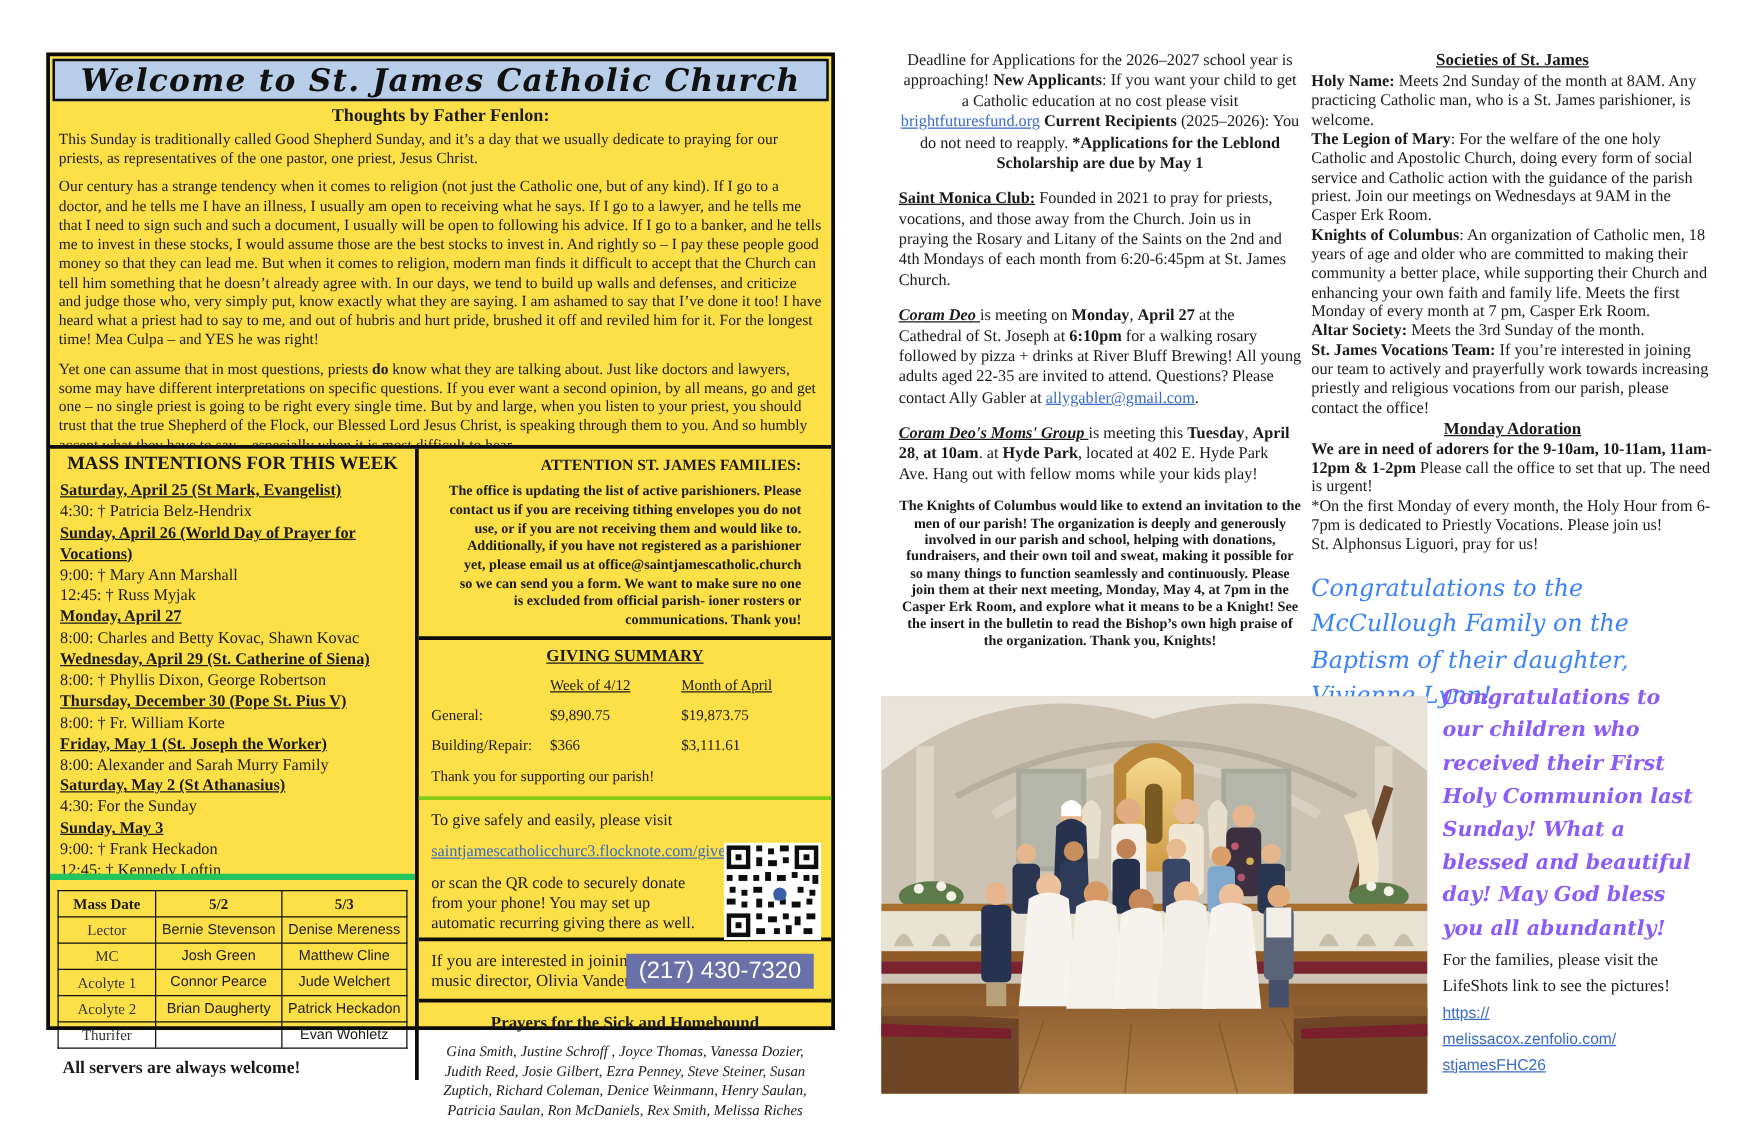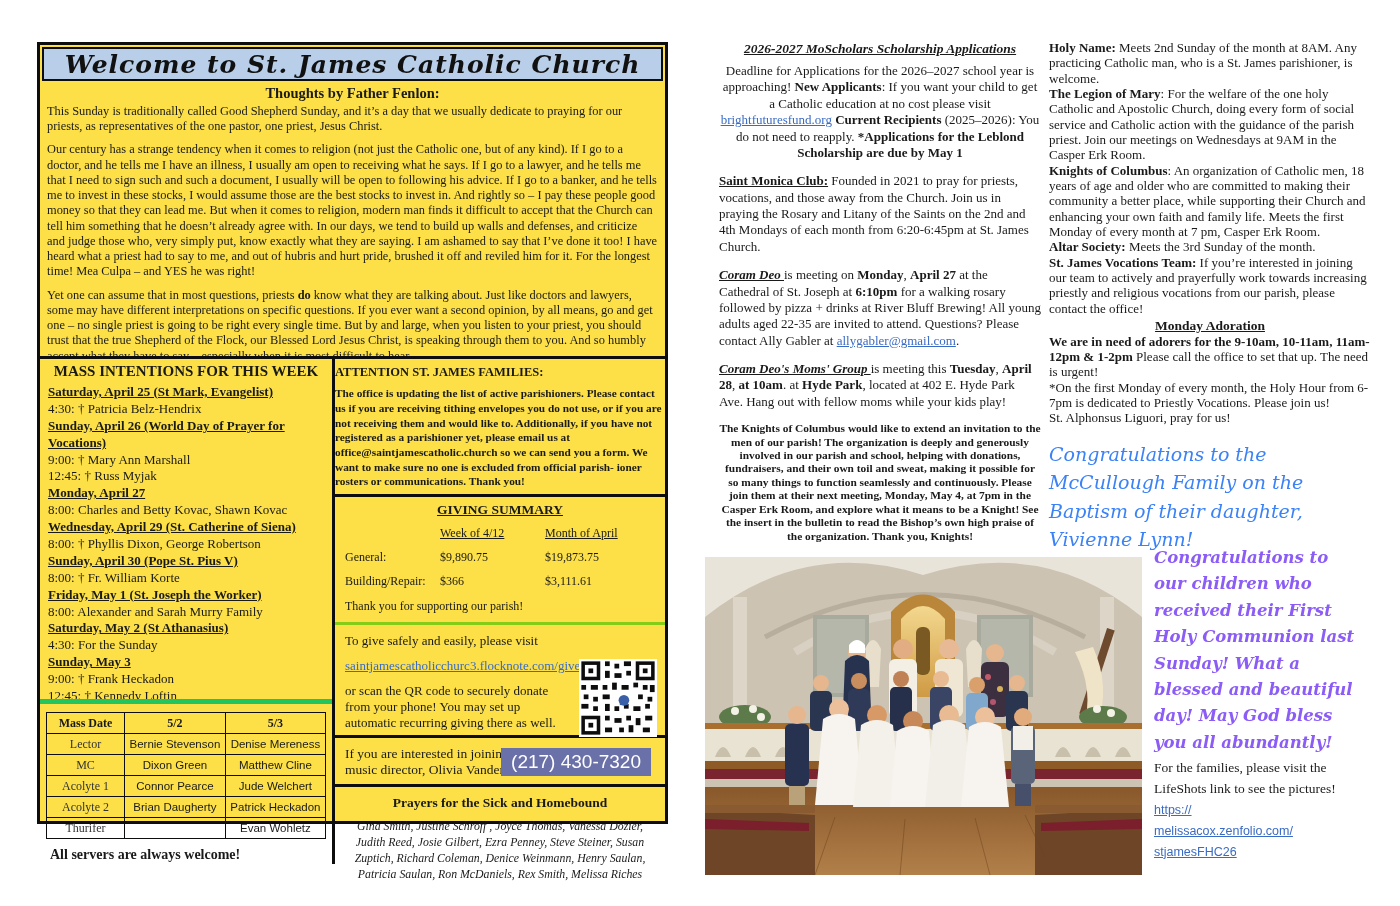--- a/index.html
+++ b/index.html
@@ -20,21 +20,21 @@
   .mi-line { font-size:13px; line-height:1.3; }
   .mi-day { font-weight:bold; text-decoration:underline; }
   .server-area { padding:8px 6px 0 6px; }
   table.servers { border-collapse:collapse; width:100%; font-size:12px; }
   table.servers td, table.servers th { border:1.5px solid #0d0d0d; padding:2.5px 4px; text-align:center; }
   table.servers th { font-weight:bold; }
   table.servers td.rolecol { font-family:"Liberation Serif", serif; color:#333; width:78px; }
   table.servers td.namecol { font-family:"Liberation Sans", sans-serif; font-size:11.5px; }
   .servers-footer { font-weight:bold; font-size:14px; margin:8px 0 0 4px; }
   .col-right { flex:1; display:flex; flex-direction:column; }
-  .attention { border-bottom:3px solid #0d0d0d; padding:5px 0; font-size:11.3px; font-weight:bold; text-align:left; line-height:1.3; }
+  .attention { border-bottom:3px solid #0d0d0d; padding:5px 24px; font-size:11.3px; font-weight:bold; text-align:right; line-height:1.3; }
   .attention-title { font-size:12.5px; margin-bottom:6px; }
   .giving { border-bottom:3px solid #84cc16; padding:5px 10px 8px 10px; font-size:12px; }
   .giving-title { text-align:center; font-weight:bold; text-decoration:underline; font-size:13.5px; margin-bottom:8px; }
   .gtable { display:grid; grid-template-columns:95px 105px 110px; row-gap:9px; }
   .ghead { text-decoration:underline; }
   .giving-footer { margin-top:10px; }
   .giveonline { border-bottom:3px solid #0d0d0d; padding:8px 10px; font-size:13px; position:relative; height:113px; }
   .giveonline p { margin-bottom:9px; }
   .give-link { color:#3a6bc4; text-decoration:underline; }
   .qr { position:absolute; right:8px; top:34px; }
@@ -84,21 +84,21 @@
           <div class="mass-title">MASS INTENTIONS FOR THIS WEEK</div>
           <div class="mi-line mi-day">Saturday, April  25 (St Mark, Evangelist)</div>
           <div class="mi-line">4:30: † Patricia Belz-Hendrix</div>
           <div class="mi-line mi-day">Sunday, April 26 (World Day of Prayer for Vocations)</div>
           <div class="mi-line">9:00: † Mary Ann Marshall</div>
           <div class="mi-line">12:45: † Russ Myjak</div>
           <div class="mi-line mi-day">Monday, April 27</div>
           <div class="mi-line">8:00: Charles and Betty Kovac, Shawn Kovac</div>
           <div class="mi-line mi-day">Wednesday, April 29 (St. Catherine of Siena)</div>
           <div class="mi-line">8:00: † Phyllis Dixon, George Robertson</div>
-          <div class="mi-line mi-day">Sunday, April 30 (Pope St. Pius V)</div>
+          <div class="mi-line mi-day">Thursday, December 30 (Pope St. Pius V)</div>
           <div class="mi-line">8:00: † Fr. William Korte</div>
           <div class="mi-line mi-day">Friday, May 1 (St. Joseph the Worker)</div>
           <div class="mi-line">8:00: Alexander and Sarah Murry Family</div>
           <div class="mi-line mi-day">Saturday, May 2 (St Athanasius)</div>
           <div class="mi-line">4:30: For the Sunday</div>
           <div class="mi-line mi-day">Sunday, May 3</div>
           <div class="mi-line">9:00: † Frank Heckadon</div>
           <div class="mi-line">12:45: † Kennedy Loftin</div>
         </div>
         <div class="server-area">
@@ -109,21 +109,21 @@
               <th>5/2</th>
               <th>5/3</th>
             </tr>
             <tr>
               <td class="rolecol">Lector</td>
               <td class="namecol">Bernie Stevenson</td>
               <td class="namecol">Denise Mereness</td>
             </tr>
             <tr>
               <td class="rolecol">MC</td>
-              <td class="namecol">Dixon Green</td>
+              <td class="namecol">Josh Green</td>
               <td class="namecol">Matthew Cline</td>
             </tr>
             <tr>
               <td class="rolecol">Acolyte 1</td>
               <td class="namecol">Connor Pearce</td>
               <td class="namecol">Jude Welchert</td>
             </tr>
             <tr>
               <td class="rolecol">Acolyte 2</td>
               <td class="namecol">Brian Daugherty</td>
@@ -234,29 +234,29 @@
           <div class="prayers-title">Prayers for the Sick and Homebound</div>
           <div class="prayers-names">Gina Smith, Justine Schroff , Joyce Thomas, Vanessa Dozier, Judith Reed, Josie Gilbert, Ezra Penney, Steve Steiner, Susan Zuptich, Richard Coleman, Denice Weinmann, Henry Saulan, Patricia Saulan, Ron McDaniels, Rex Smith, Melissa Riches</div>
         </div>
       </div>
     </div>
   </div>
 
   <div class="right-page">
 
     <div class="rp-col-a">
-      <div class="sch-title">2026-2027 MoScholars Scholarship Applications</div>
       <div class="sch-body rich"><span>Deadline for Applications for the 2026–2027 school year is approaching! </span><span style="font-weight: bold;">New Applicants</span><span>: If you want your child to get a Catholic education at no cost please visit </span><span class="link">brightfuturesfund.org</span><span> </span><span style="font-weight: bold;">Current Recipients</span><span> (2025–2026): You do not need to reapply.  </span><span style="font-weight: bold;">*Applications for the Leblond Scholarship are due by May 1</span></div>
       <div class="para rich"><span style="font-weight: bold; text-decoration: underline;">Saint Monica Club:</span><span>  Founded in 2021 to pray for priests, vocations, and those away from the Church. Join us in praying the Rosary and Litany of the Saints on the 2nd and 4th Mondays of each month from 6:20-6:45pm at St. James Church.</span></div>
       <div class="para rich"><span style="font-weight: bold; font-style: italic; text-decoration: underline;">Coram Deo </span><span>is meeting on </span><span style="font-weight: bold;">Monday</span><span>, </span><span style="font-weight: bold;">April 27</span><span> at the Cathedral of St. Joseph at </span><span style="font-weight: bold;">6:10pm</span><span> for a walking rosary followed by pizza + drinks at River Bluff Brewing! All young adults aged 22-35 are invited to attend. Questions? Please contact Ally Gabler at </span><span class="link">allygabler@gmail.com</span><span>.</span></div>
       <div class="para rich"><span style="font-weight: bold; font-style: italic; text-decoration: underline;">Coram Deo's Moms' Group </span><span>is meeting this </span><span style="font-weight: bold;">Tuesday</span><span>, </span><span style="font-weight: bold;">April 28</span><span>, </span><span style="font-weight: bold;">at 10am</span><span>. at </span><span style="font-weight: bold;">Hyde Park</span><span>, located at 402 E. Hyde Park Ave. Hang out with fellow moms while your kids play!</span></div>
       <div class="knights">The Knights of Columbus would like to extend an invitation to the men of our parish! The organization is deeply and generously involved in our parish and school, helping with donations, fundraisers, and their own toil and sweat, making it possible for so many things to  function seamlessly and continuously. Please join them at their next meeting, Monday, May 4, at 7pm in the Casper Erk Room, and explore what it means to be a Knight! See the insert in the bulletin to read the Bishop’s own high praise of the organization. Thank you, Knights!</div>
     </div>
 
     <div class="rp-col-b">
+      <div class="soc-title">Societies of St. James</div>
       <div class="rich" style="white-space:pre-line;"><span style="font-weight: bold;">Holy Name:</span><span> Meets 2nd Sunday of the month at 8AM. Any practicing Catholic man, who is a St. James parishioner, is welcome.
 </span><span style="font-weight: bold;">The Legion of Mary</span><span>: For the welfare of the one holy Catholic and Apostolic Church, doing every form of social service and Catholic action with the guidance of the parish priest. Join our meetings on Wednesdays at 9AM in the Casper Erk Room.
 </span><span style="font-weight: bold;">Knights of Columbus</span><span>: An organization of Catholic men, 18 years of age and older who are committed to making their community a better place, while supporting their Church and enhancing your own faith and family life. Meets the first Monday of every month at 7 pm, Casper Erk Room.
 </span><span style="font-weight: bold;">Altar Society:</span><span> Meets the 3rd Sunday of the month.
 </span><span style="font-weight: bold;">St. James Vocations Team:</span><span> If you’re interested in joining our team to actively and prayerfully work towards increasing priestly and religious vocations from our parish, please contact the office!</span></div>
       <div class="ador-title">Monday Adoration</div>
       <div class="rich" style="white-space:pre-line;"><span style="font-weight: bold;">We are in need of adorers for the 9-10am, 10-11am, 11am-12pm &amp; 1-2pm</span><span> Please call the office to set that up. The need is urgent!
 *On the first Monday of every month, the Holy Hour from 6-7pm is dedicated to Priestly Vocations. Please join us!
 St. Alphonsus Liguori, pray for us!</span></div>
       <div class="mccullough">Congratulations to the McCullough Family on the Baptism of their daughter, Vivienne Lynn!</div>

